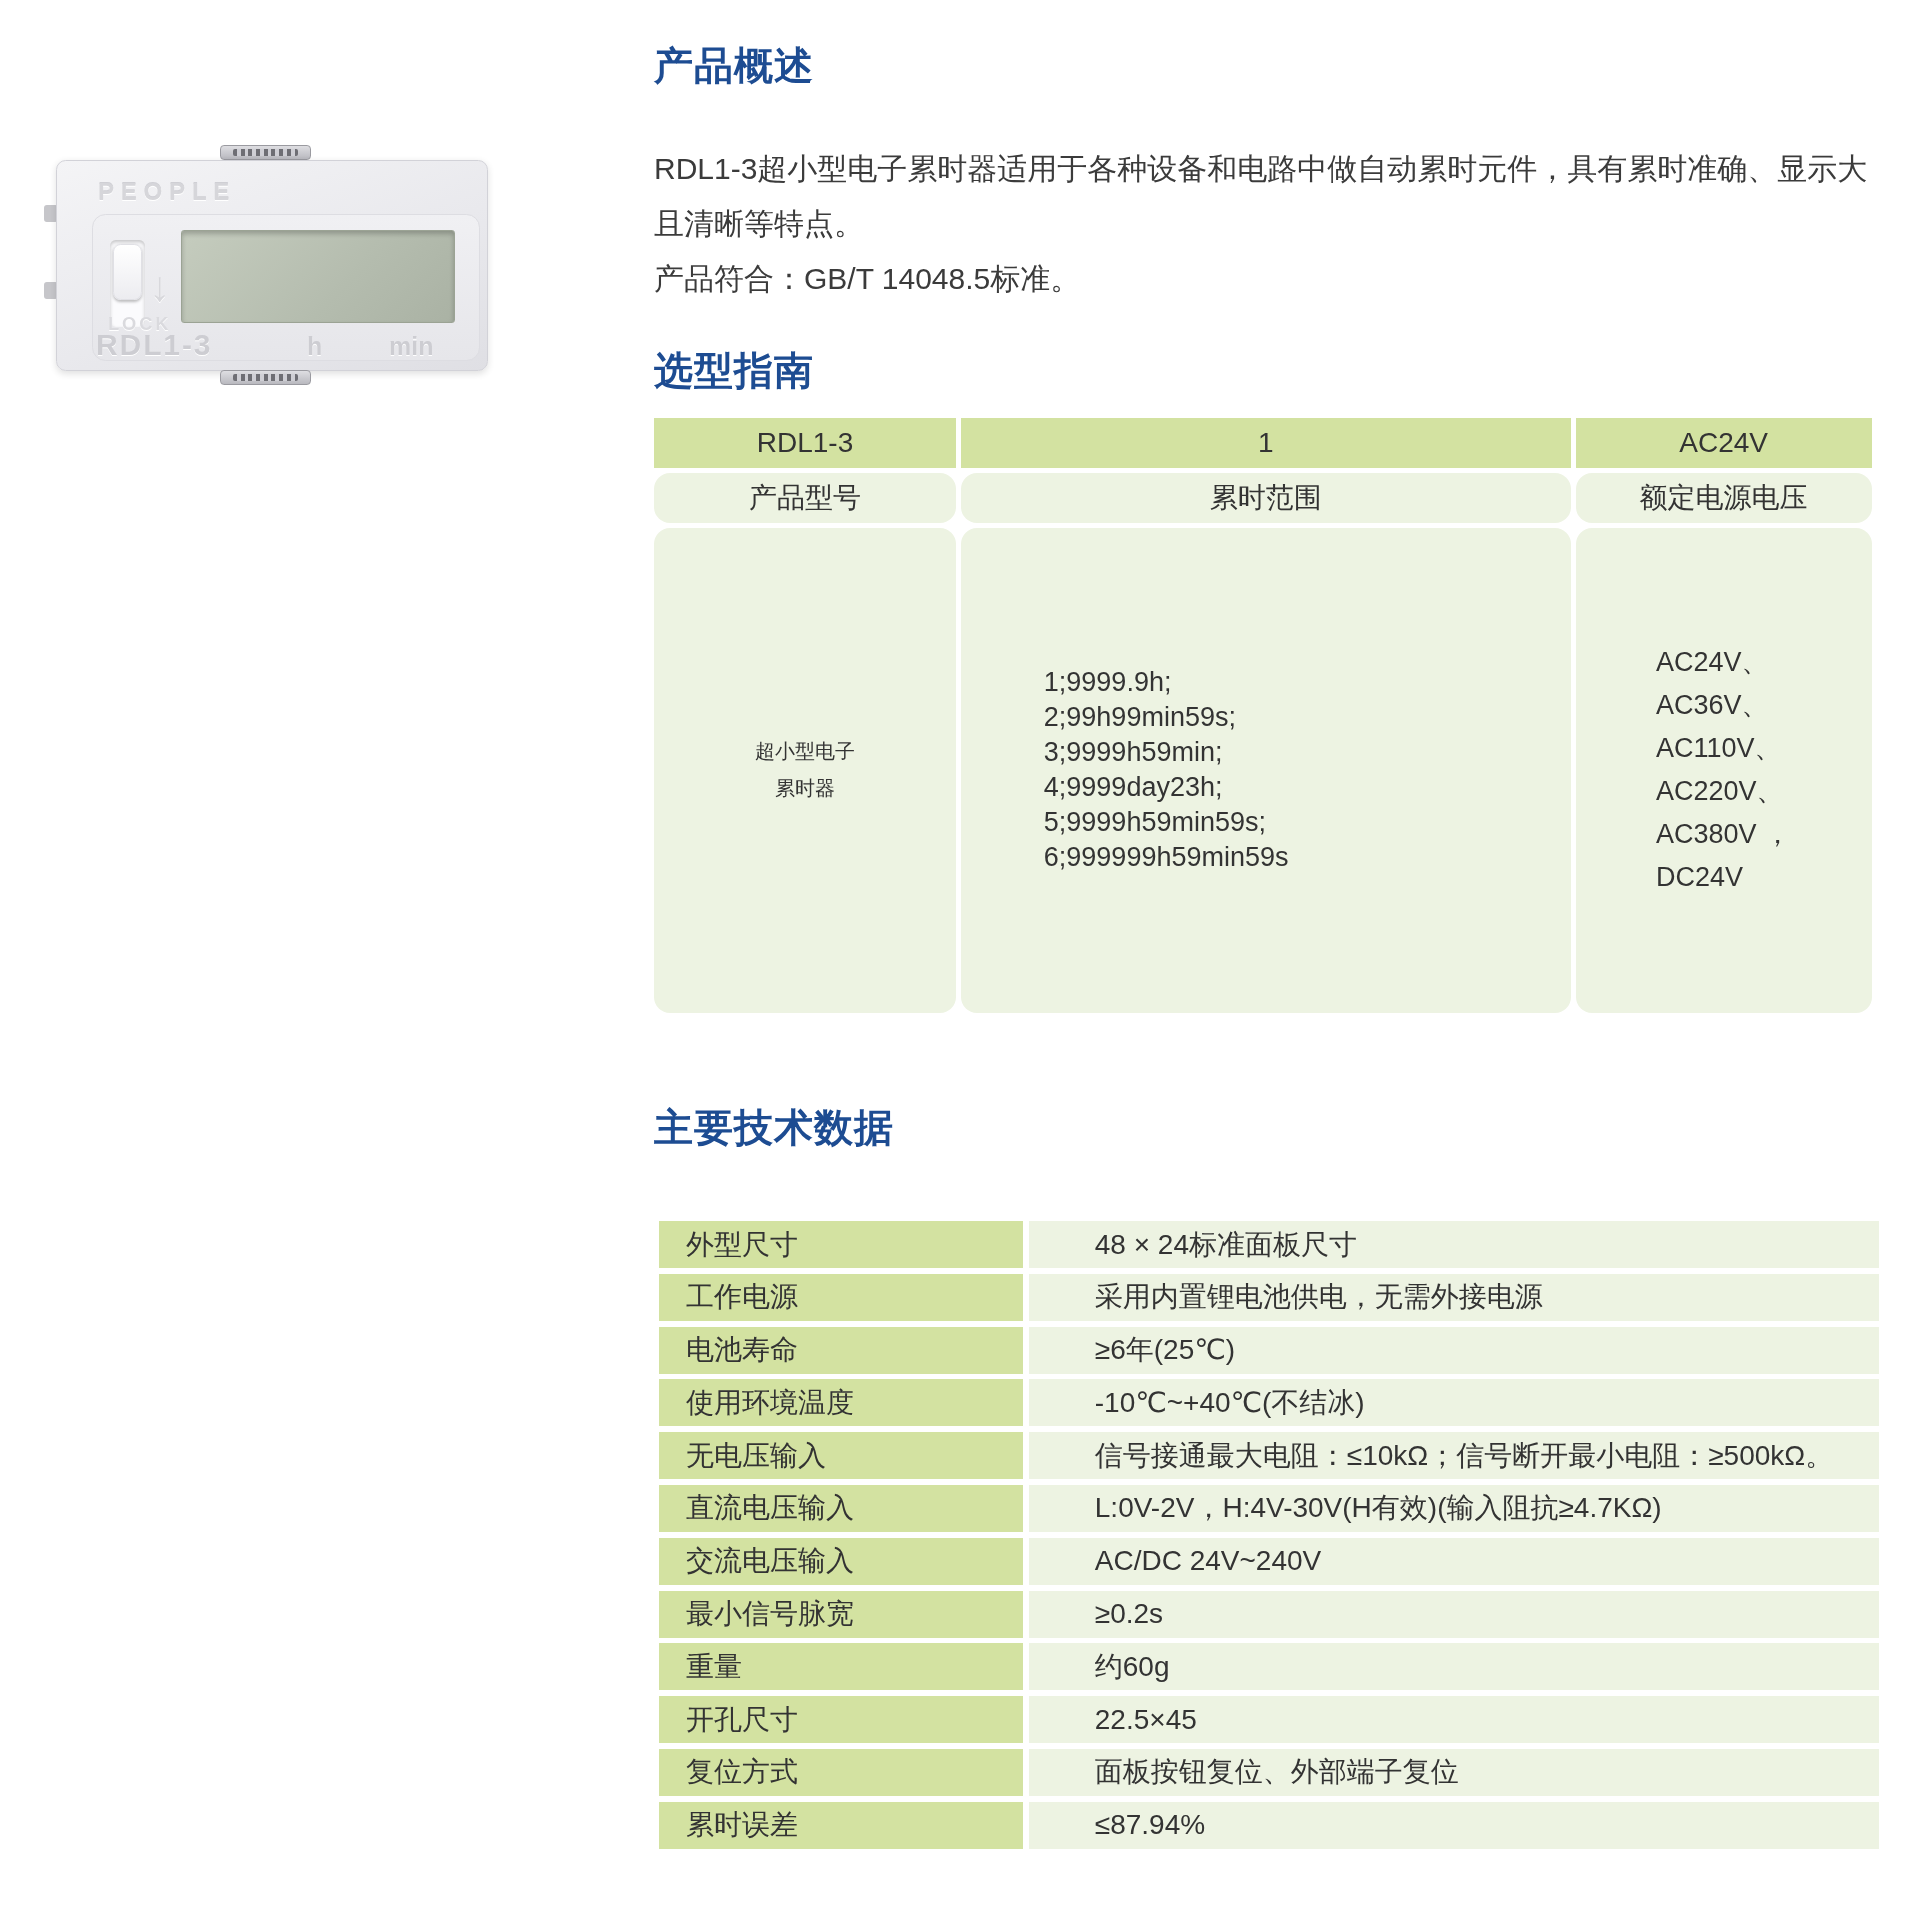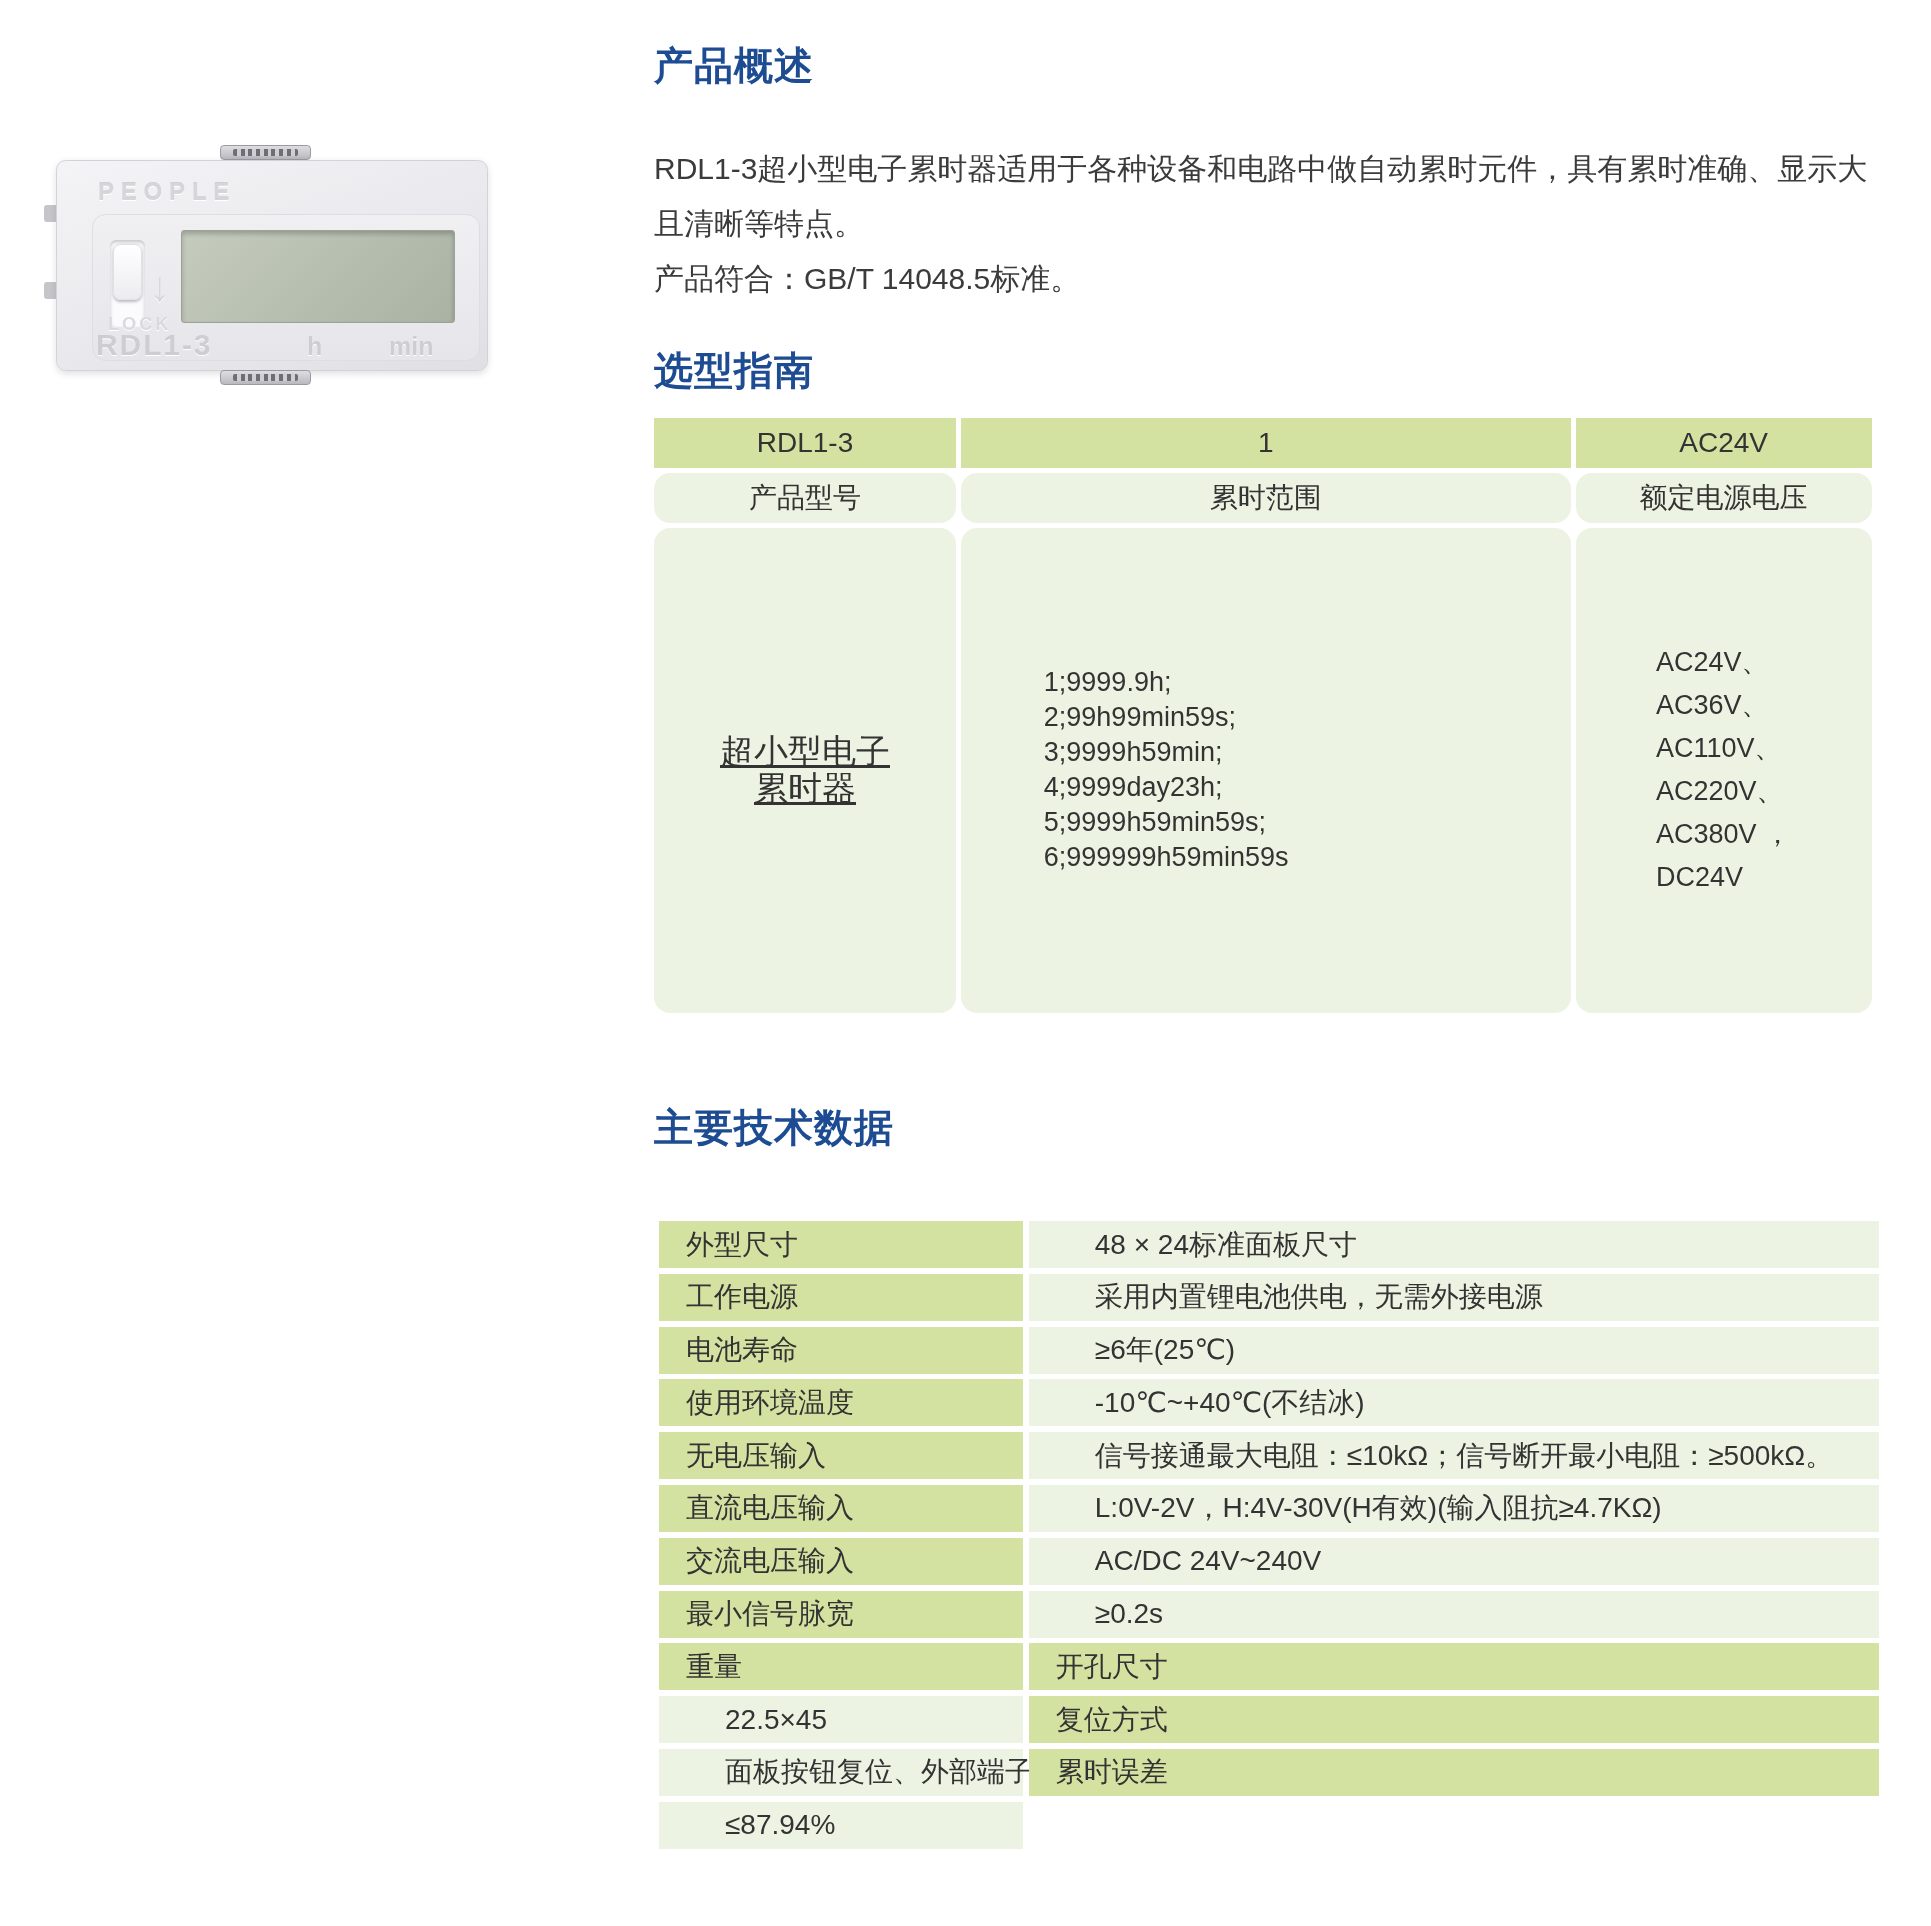--- a/index.html
+++ b/index.html
@@ -30,21 +30,21 @@
     position:absolute; left:654px; top:418px;
     display:grid; grid-template-columns:302px 610px 296px;
     grid-template-rows:50px 50px 485px; gap:4.8px;
     font-size:28px; color:#333;
   }
   .cell { display:flex; align-items:center; justify-content:center; text-align:center; }
   .green-dark  { background:#d3e2a1; }
   .green-light { background:#edf3e2;border-radius:16px; }
   .range-cell  { justify-content:flex-start; text-align:left; padding-left:83px; box-sizing:border-box; }
   .range-lines div { font-size:27px; line-height:35px; white-space:nowrap; }
-  .product-lines div { font-size:34px; line-height:37px;text-decoration:underline; }
+  .product-lines div { font-size:20px; line-height:37px; }
   .voltage-lines { text-align:left; }
   .voltage-lines div { font-size:27px; line-height:43px; white-space:nowrap; }
 
   
   .tech-table {
     position:absolute; left:659px; top:1221px;
     display:grid; grid-template-columns:364px 850px;
     grid-auto-rows:47px; gap:5.8px; font-size:28px; color:#333;
   }
   .tech-label {
@@ -207,20 +207,21 @@
   <div class="tech-value">-10℃~+40℃(不结冰)</div>
   <div class="tech-label">无电压输入</div>
   <div class="tech-value">信号接通最大电阻：≤10kΩ；信号断开最小电阻：≥500kΩ。</div>
   <div class="tech-label">直流电压输入</div>
   <div class="tech-value">L:0V-2V，H:4V-30V(H有效)(输入阻抗≥4.7KΩ)</div>
   <div class="tech-label">交流电压输入</div>
   <div class="tech-value">AC/DC 24V~240V</div>
   <div class="tech-label">最小信号脉宽</div>
   <div class="tech-value">≥0.2s</div>
   <div class="tech-label">重量</div>
+  <div class="tech-value">约60g</div>
   <div class="tech-label">开孔尺寸</div>
   <div class="tech-value">22.5×45</div>
   <div class="tech-label">复位方式</div>
   <div class="tech-value">面板按钮复位、外部端子复位</div>
   <div class="tech-label">累时误差</div>
   <div class="tech-value">≤87.94%</div>
 </div>
 
 
 </body></html>

